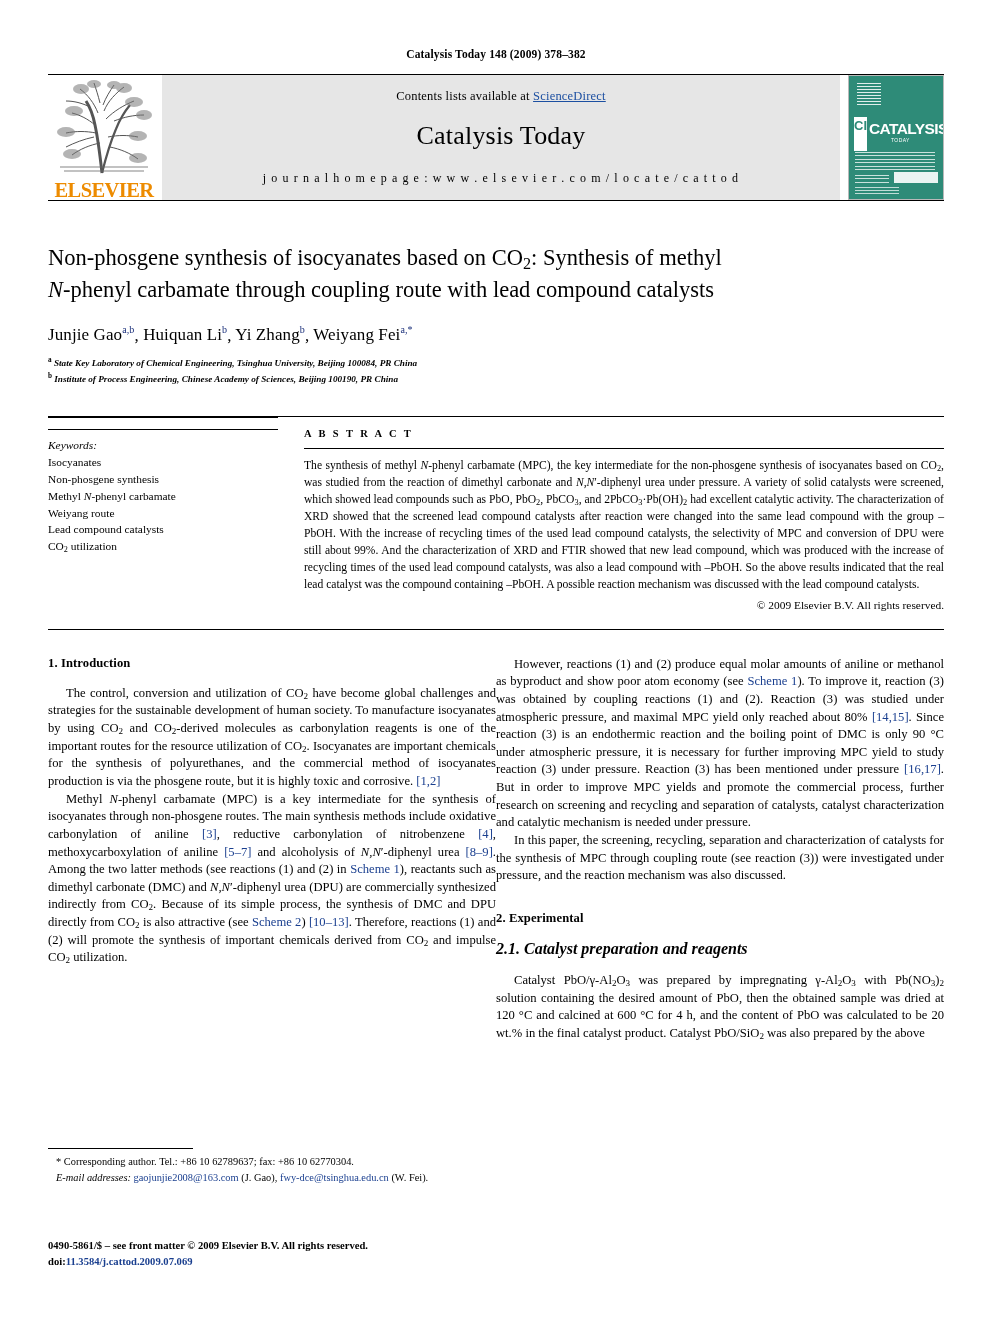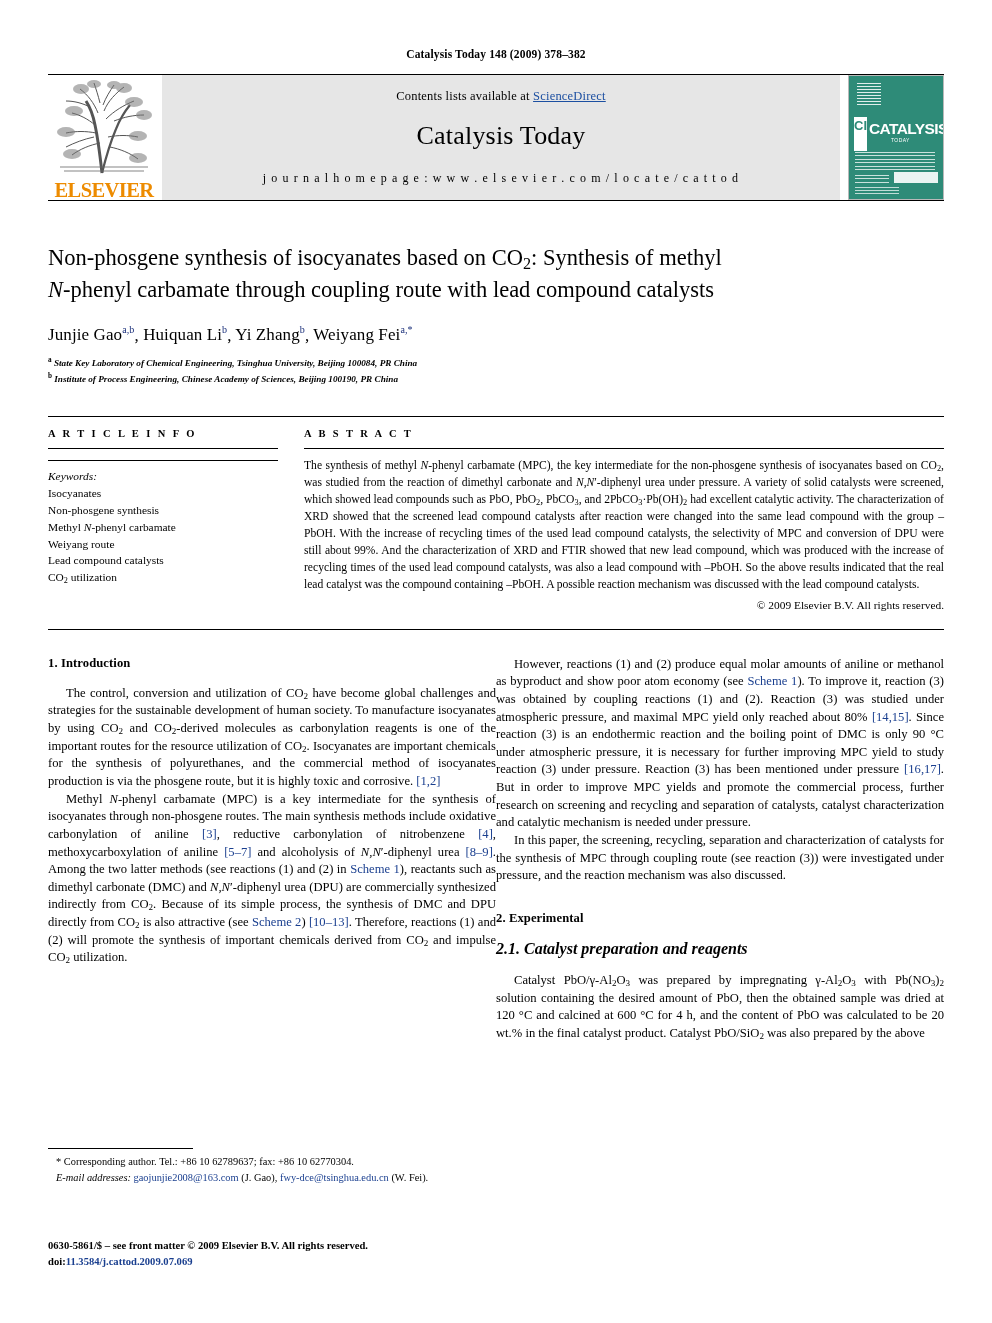--- a/index.html
+++ b/index.html
@@ -321,21 +321,20 @@
 
     <div class="affil">
       <div><sup>a</sup> <span>State Key Laboratory of Chemical Engineering, Tsinghua University, Beijing 100084, PR China</span></div>
       <div><sup>b</sup> <span>Institute of Process Engineering, Chinese Academy of Sciences, Beijing 100190, PR China</span></div>
     </div>
   </div>
 
   <div class="info-abstract">
 
     <div class="col-info">
-      <div class="sect-head">A R T I C L E   I N F O</div>
       <div class="thin-rule"></div>
       <div class="sub-rule"></div>
       <div class="kw-list">
         <div class="info-label">Keywords:</div>
         <div>Isocyanates</div>
         <div>Non-phosgene synthesis</div>
         <div>Methyl <i>N</i>-phenyl carbamate</div>
         <div>Weiyang route</div>
         <div>Lead compound catalysts</div>
         <div>CO<sub>2</sub> utilization</div>
@@ -381,17 +380,17 @@
       <div class="fn-indent"><i>E-mail addresses:</i>
         <span class="mail">gaojunjie2008@163.com</span>
         <span>(J. Gao),</span>
         <span class="mail">fwy-dce@tsinghua.edu.cn</span>
         <span>(W. Fei).</span>
       </div>
     </div>
   </div>
 
   <div class="issn">
-    <div>0630-5861/$ – see front matter © 2009 Elsevier B.V. All rights reserved.</div>
+    <div>0490-5861/$ – see front matter © 2009 Elsevier B.V. All rights reserved.</div>
     <div><span>doi:</span><span class="doi">11.3584/j.cattod.2009.07.069</span></div>
   </div>
 
 </div>
 
 </body></html>

